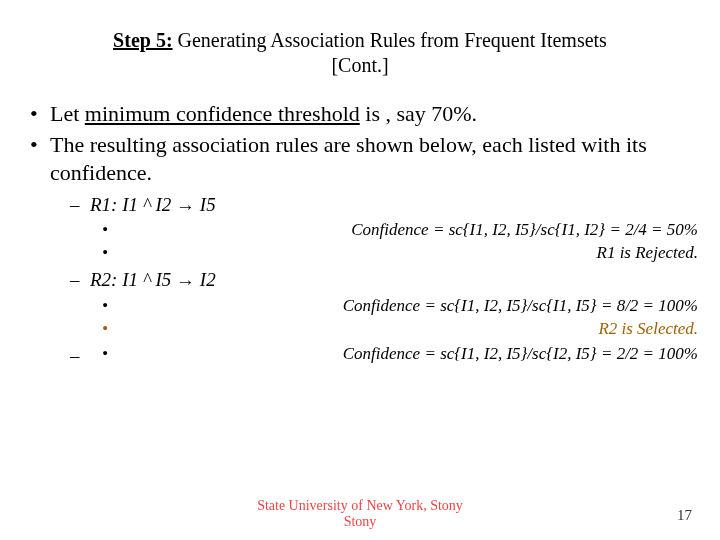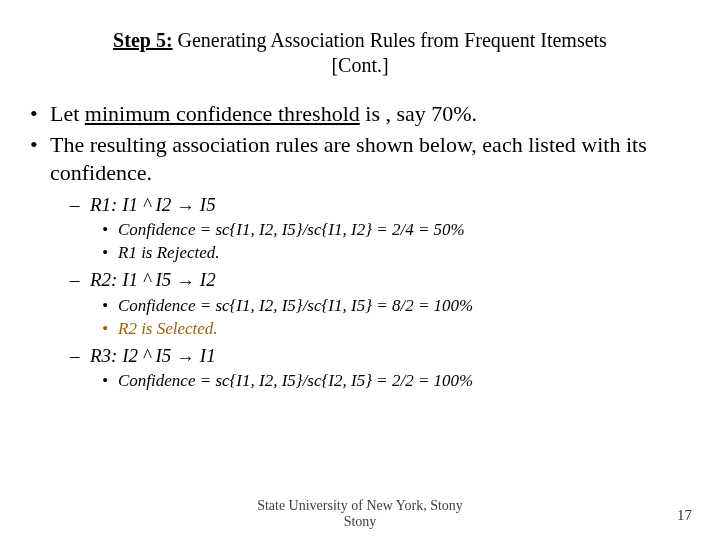--- a/index.html
+++ b/index.html
@@ -57,39 +57,40 @@
       left: -20px;
       top: 0;
     }
     ul.level3 {
       list-style: none;
       padding-left: 28px;
       font-size: 17px;
       line-height: 1.35;
       margin-top: 2px;
       margin-bottom: 2px;
+      text-align: right;
     }
     ul.level3 > li {
       position: relative;
     }
     ul.level3 > li::before {
       content: "•";
       position: absolute;
       left: -16px;
       top: 0;
     }
     .green { color: #a16207; }
     .footer-center {
       position: absolute;
       bottom: 10px;
       left: 0;
       right: 0;
       text-align: center;
       font-size: 14px;
-      color: #404040;
+      color: #ef4444;
       line-height: 1.15;
     }
     .page-num {
       position: absolute;
       bottom: 16px;
       right: 28px;
       font-size: 15px;
       color: #333;
     }
   </style>
@@ -115,21 +116,20 @@
         </ul>
       </li>
       <li>
         <span>R2: I1 ^ I5 → I2</span>
         <ul class="level3">
           <li>Confidence = sc{I1, I2, I5}/sc{I1, I5} = 8/2 = 100%</li>
           <li class="green">R2 is Selected.</li>
         </ul>
       </li>
       <li>
-        <span>R3: I2 ^ I5 → I1</span>
         <ul class="level3">
           <li>Confidence = sc{I1, I2, I5}/sc{I2, I5} = 2/2 = 100%</li>
         </ul>
       </li>
     </ul>
   </li>
 </ul>
 
 <div class="footer-center">
   <span>State University of New York, Stony</span><br>

